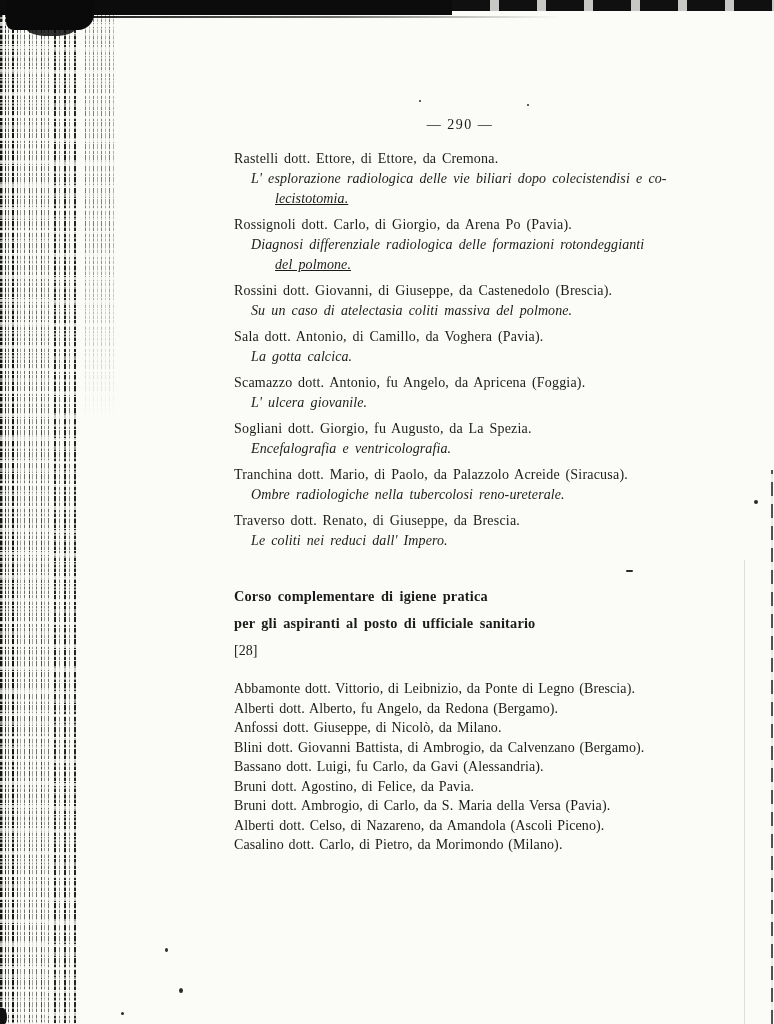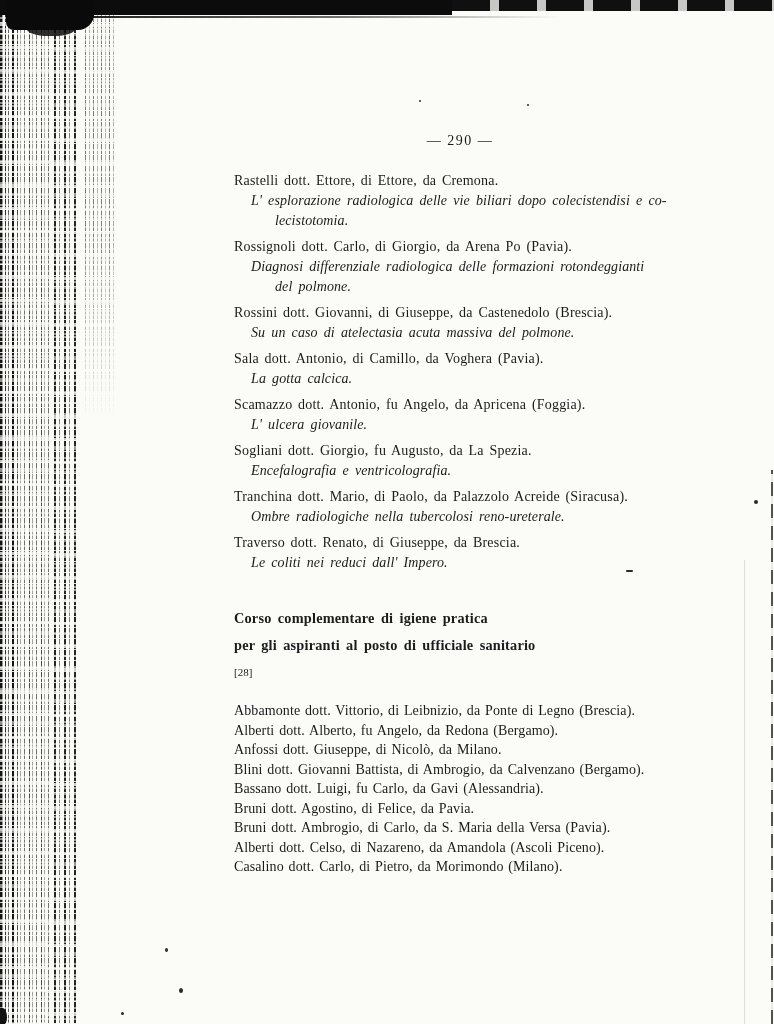--- a/index.html
+++ b/index.html
@@ -50,33 +50,33 @@
   .speck { position:absolute; background:#2a2a2a; border-radius:50%; }
   .sp1 { left:626px; top:570px; width:7px; height:2px; border-radius:1px; }
   .sp2 { left:754px; top:500px; width:4px; height:4px; }
   .sp3 { left:165px; top:948px; width:3px; height:4px; }
   .sp4 { left:179px; top:988px; width:4px; height:5px; }
   .sp5 { left:121px; top:1012px; width:3px; height:3px; }
   .sp6 { left:419px; top:100px; width:2px; height:2px; }
   .sp7 { left:527px; top:104px; width:2px; height:2px; }
 
   
-  .content { position:absolute; left:234px; top:16px; width:452px; }
+  .content { position:absolute; left:234px; top:0; width:452px; }
   .page-number { padding-top:117px; text-align:center; font-size:14px; letter-spacing:1.5px; }
 
-  .entries { margin-top:22px; }
+  .entries { margin-top:16px; }
   .entry { margin-bottom:6px; }
   .entry-name { font-size:14px; line-height:20px; letter-spacing:.2px; word-spacing:2px; white-space:nowrap; }
   .thesis-line { display:block; font-style:italic; font-size:14px; line-height:20px;
                  padding-left:17px; word-spacing:2.5px; letter-spacing:.1px; white-space:nowrap; }
-  .thesis-line.wrap { padding-left:41px; }
+  .thesis-line.wrap { padding-left:41px;text-decoration:underline; }
 
   .course-heading { margin-top:32px; }
   .course-title { font-weight:bold; font-size:14.3px; line-height:27px; word-spacing:2.5px; letter-spacing:.2px; }
-  .course-bracket { font-size:11px; line-height:23px; margin-top:2px; }
+  .course-bracket { font-size:14px; line-height:23px; margin-top:2px; }
 
   .roster { margin-top:17px; }
   .roster-row { font-size:14px; line-height:19.5px; letter-spacing:.1px; word-spacing:1.2px; white-space:nowrap; }
 </style>
 </head>
 <body>
 
 <div class="scan-page">
 
   <div class="binding">
@@ -121,21 +121,21 @@
         <div class="entry-name">Rossignoli dott. Carlo, di Giorgio, da Arena Po (Pavia).</div>
         <div class="entry-thesis">
           <span class="thesis-line">Diagnosi differenziale radiologica delle formazioni rotondeggianti</span>
           <span class="thesis-line wrap">del polmone.</span>
         </div>
       </article>
 
       <article class="entry">
         <div class="entry-name">Rossini dott. Giovanni, di Giuseppe, da Castenedolo (Brescia).</div>
         <div class="entry-thesis">
-          <span class="thesis-line">Su un caso di atelectasia acuta massiva del polmone.</span>
+          <span class="thesis-line">Su un caso di atelectasia coliti massiva del polmone.</span>
         </div>
       </article>
 
       <article class="entry">
         <div class="entry-name">Sala dott. Antonio, di Camillo, da Voghera (Pavia).</div>
         <div class="entry-thesis">
           <span class="thesis-line">La gotta calcica.</span>
         </div>
       </article>
 

